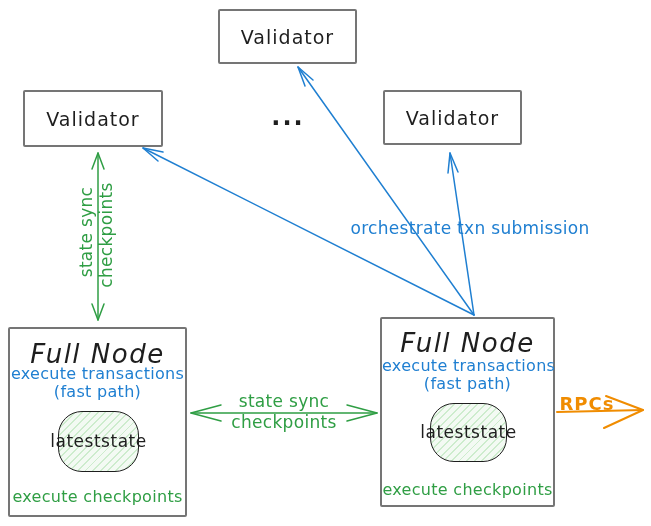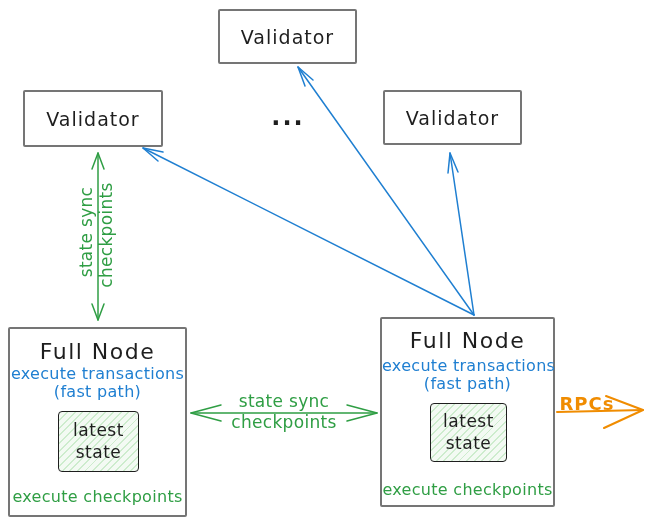--- a/index.html
+++ b/index.html
@@ -8,27 +8,27 @@
   svg.arrow-layer{position:absolute;left:0;top:0;width:651px;height:526px;}
   svg.arrow-layer path{fill:none;stroke-linecap:round;stroke-linejoin:round;}
   .stroke-blue{stroke:var(--blue,#1f7fd1);stroke-width:1.5;}
   .stroke-green{stroke:var(--green,#2f9e44);stroke-width:1.5;}
   .stroke-orange{stroke:var(--orange,#f08c00);stroke-width:2;}
 
   .node-box{position:absolute;background:#ffffff;border:2px solid var(--box_border,#757575);border-radius:2px;box-sizing:border-box;}
   .validator{display:flex;align-items:center;justify-content:center;font-size:19px;letter-spacing:1px;}
   .fullnode{font-size:16px;}
   .fn-line{position:absolute;left:0;width:100%;text-align:center;white-space:nowrap;letter-spacing:.3px;}
-  .fn-title{font-size:22px;letter-spacing:1.5px;color:var(--ink,#1e1e1e);}
+  .fn-title{font-size:26px;letter-spacing:1.5px;color:var(--ink,#1e1e1e);font-style:italic;}
   .fn-blue{color:var(--blue,#1f7fd1);}
   .fn-green{color:var(--green,#2f9e44);}
 
-  .state-box{position:absolute;box-sizing:border-box;border:1.6px solid var(--ink,#1e1e1e);border-radius:4px;
+  .state-box{position:absolute;box-sizing:border-box;border:1.6px solid var(--ink,#1e1e1e);border-radius:24px;
     background:repeating-linear-gradient(135deg,var(--state_hatch,#cdeccd) 0 1.4px,var(--state_fill,#f3faf3) 1.4px 5.4px);
-    display:flex;flex-direction:column;align-items:center;justify-content:center;
+    display:flex;flex-direction:row;align-items:center;justify-content:center;
     font-size:17px;line-height:1.25;letter-spacing:.5px;color:var(--ink,#1e1e1e);}
 
   .label{position:absolute;white-space:nowrap;transform:translate(-50%,-50%);}
   .label.vertical{transform:translate(-50%,-50%) rotate(-90deg);}
   .lbl-green{color:var(--green,#2f9e44);font-size:17px;letter-spacing:.3px;}
   .lbl-blue{color:var(--blue,#1f7fd1);font-size:17px;letter-spacing:.3px;}
   .lbl-orange{color:var(--orange,#f08c00);font-size:18px;font-weight:600;letter-spacing:1px;}
   .ellipsis{font-size:24px;font-weight:700;letter-spacing:2px;color:var(--ink,#1e1e1e);}
 </style>
 </head>
@@ -100,16 +100,17 @@
     </div>
     <div class="fn-line fn-green" style="top:161px;">execute checkpoints</div>
   </div>
 
   <div class="label vertical lbl-green" style="left:86px;top:232px;">state sync</div>
   <div class="label vertical lbl-green" style="left:106px;top:235px;">checkpoints</div>
 
   <div class="label lbl-green" style="left:284px;top:401px;">state sync</div>
   <div class="label lbl-green" style="left:284px;top:422px;">checkpoints</div>
 
+  <div class="label lbl-blue" style="left:470px;top:228px;">orchestrate txn submission</div>
 
   <div class="label lbl-orange" style="left:587px;top:403px;">RPCs</div>
 
 </div>
 
 </body></html>

